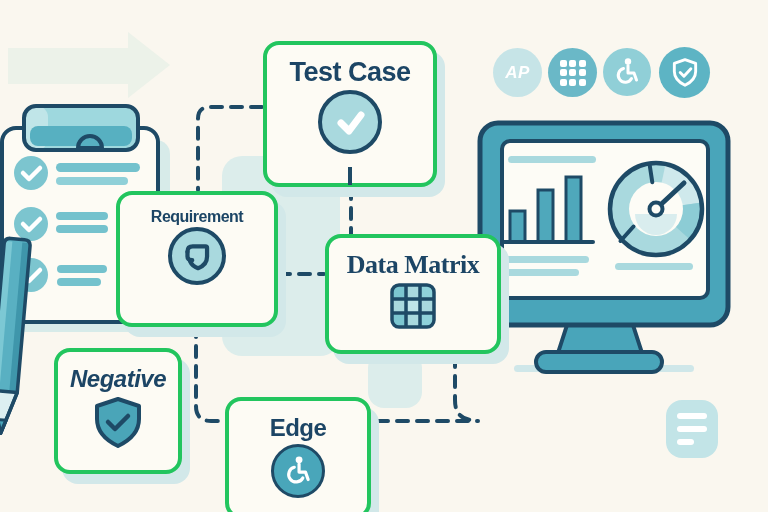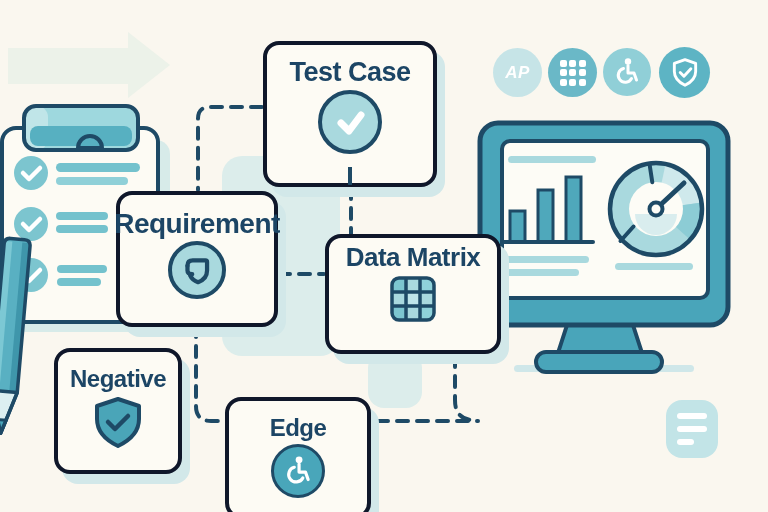--- a/index.html
+++ b/index.html
@@ -5,33 +5,33 @@
   html,body{margin:0;padding:0;}
   .canvas{
     position:relative;width:768px;height:512px;background:#faf7ef;overflow:hidden;
     font-family:"Liberation Sans",sans-serif;
   }
   .canvas *{box-sizing:border-box;}
   .bg-art{position:absolute;left:0;top:0;width:768px;height:512px;}
 
   
   .fbox{
-    position:absolute;background:#fdfbf4;border:4px solid #0f172a;border-radius:16px;
+    position:absolute;background:#fdfbf4;border:4px solid #22c55e;border-radius:16px;
     box-shadow:8px 10px 0 #d2e8e9;display:flex;flex-direction:column;align-items:center;z-index:2;
   }
   .fbox .title{font-weight:700;color:#1c4565;letter-spacing:-0.5px;white-space:nowrap;}
 
   #box-test-case{left:263px;top:41px;width:174px;height:146px;}
   #box-test-case .title{margin-top:12px;font-size:27px;}
   #box-requirement{left:116px;top:191px;width:162px;height:136px;}
-  #box-requirement .title{margin-top:13px;font-size:28px;}
+  #box-requirement .title{margin-top:13px;font-size:16px;}
   #box-data-matrix{left:325px;top:234px;width:176px;height:120px;}
-  #box-data-matrix .title{margin-top:4px;font-size:26px;}
+  #box-data-matrix .title{margin-top:12px;font-size:26px;font-family:Liberation Serif, serif;}
   #box-negative{left:54px;top:348px;width:128px;height:126px;}
-  #box-negative .title{margin-top:13px;font-size:24px;}
+  #box-negative .title{margin-top:13px;font-size:24px;font-style:italic;}
   #box-edge{left:225px;top:349px;width:146px;height:122px;margin-top:48px;}
   #box-edge .title{margin-top:13px;font-size:24px;}
   #box-oracle{left:480px;top:386px;width:160px;height:102px;}
   #box-oracle .title{margin-top:9px;font-size:26px;}
 
   .circle-icon{border-radius:50%;display:flex;align-items:center;justify-content:center;}
   .icon-check-circle{width:64px;height:64px;background:#a9d9de;border:4px solid #1e4a66;margin-top:2px;}
   .icon-req-circle{width:58px;height:58px;background:#a9d9de;border:4px solid #1e4a66;margin-top:1px;}
   .icon-edge-circle{width:54px;height:54px;background:#49a6ba;border:3px solid #1e4a66;margin-top:2px;}
   .stub{position:absolute;left:calc(50% - 2px);bottom:-2px;width:4px;height:18px;background:#1e4a66;}

